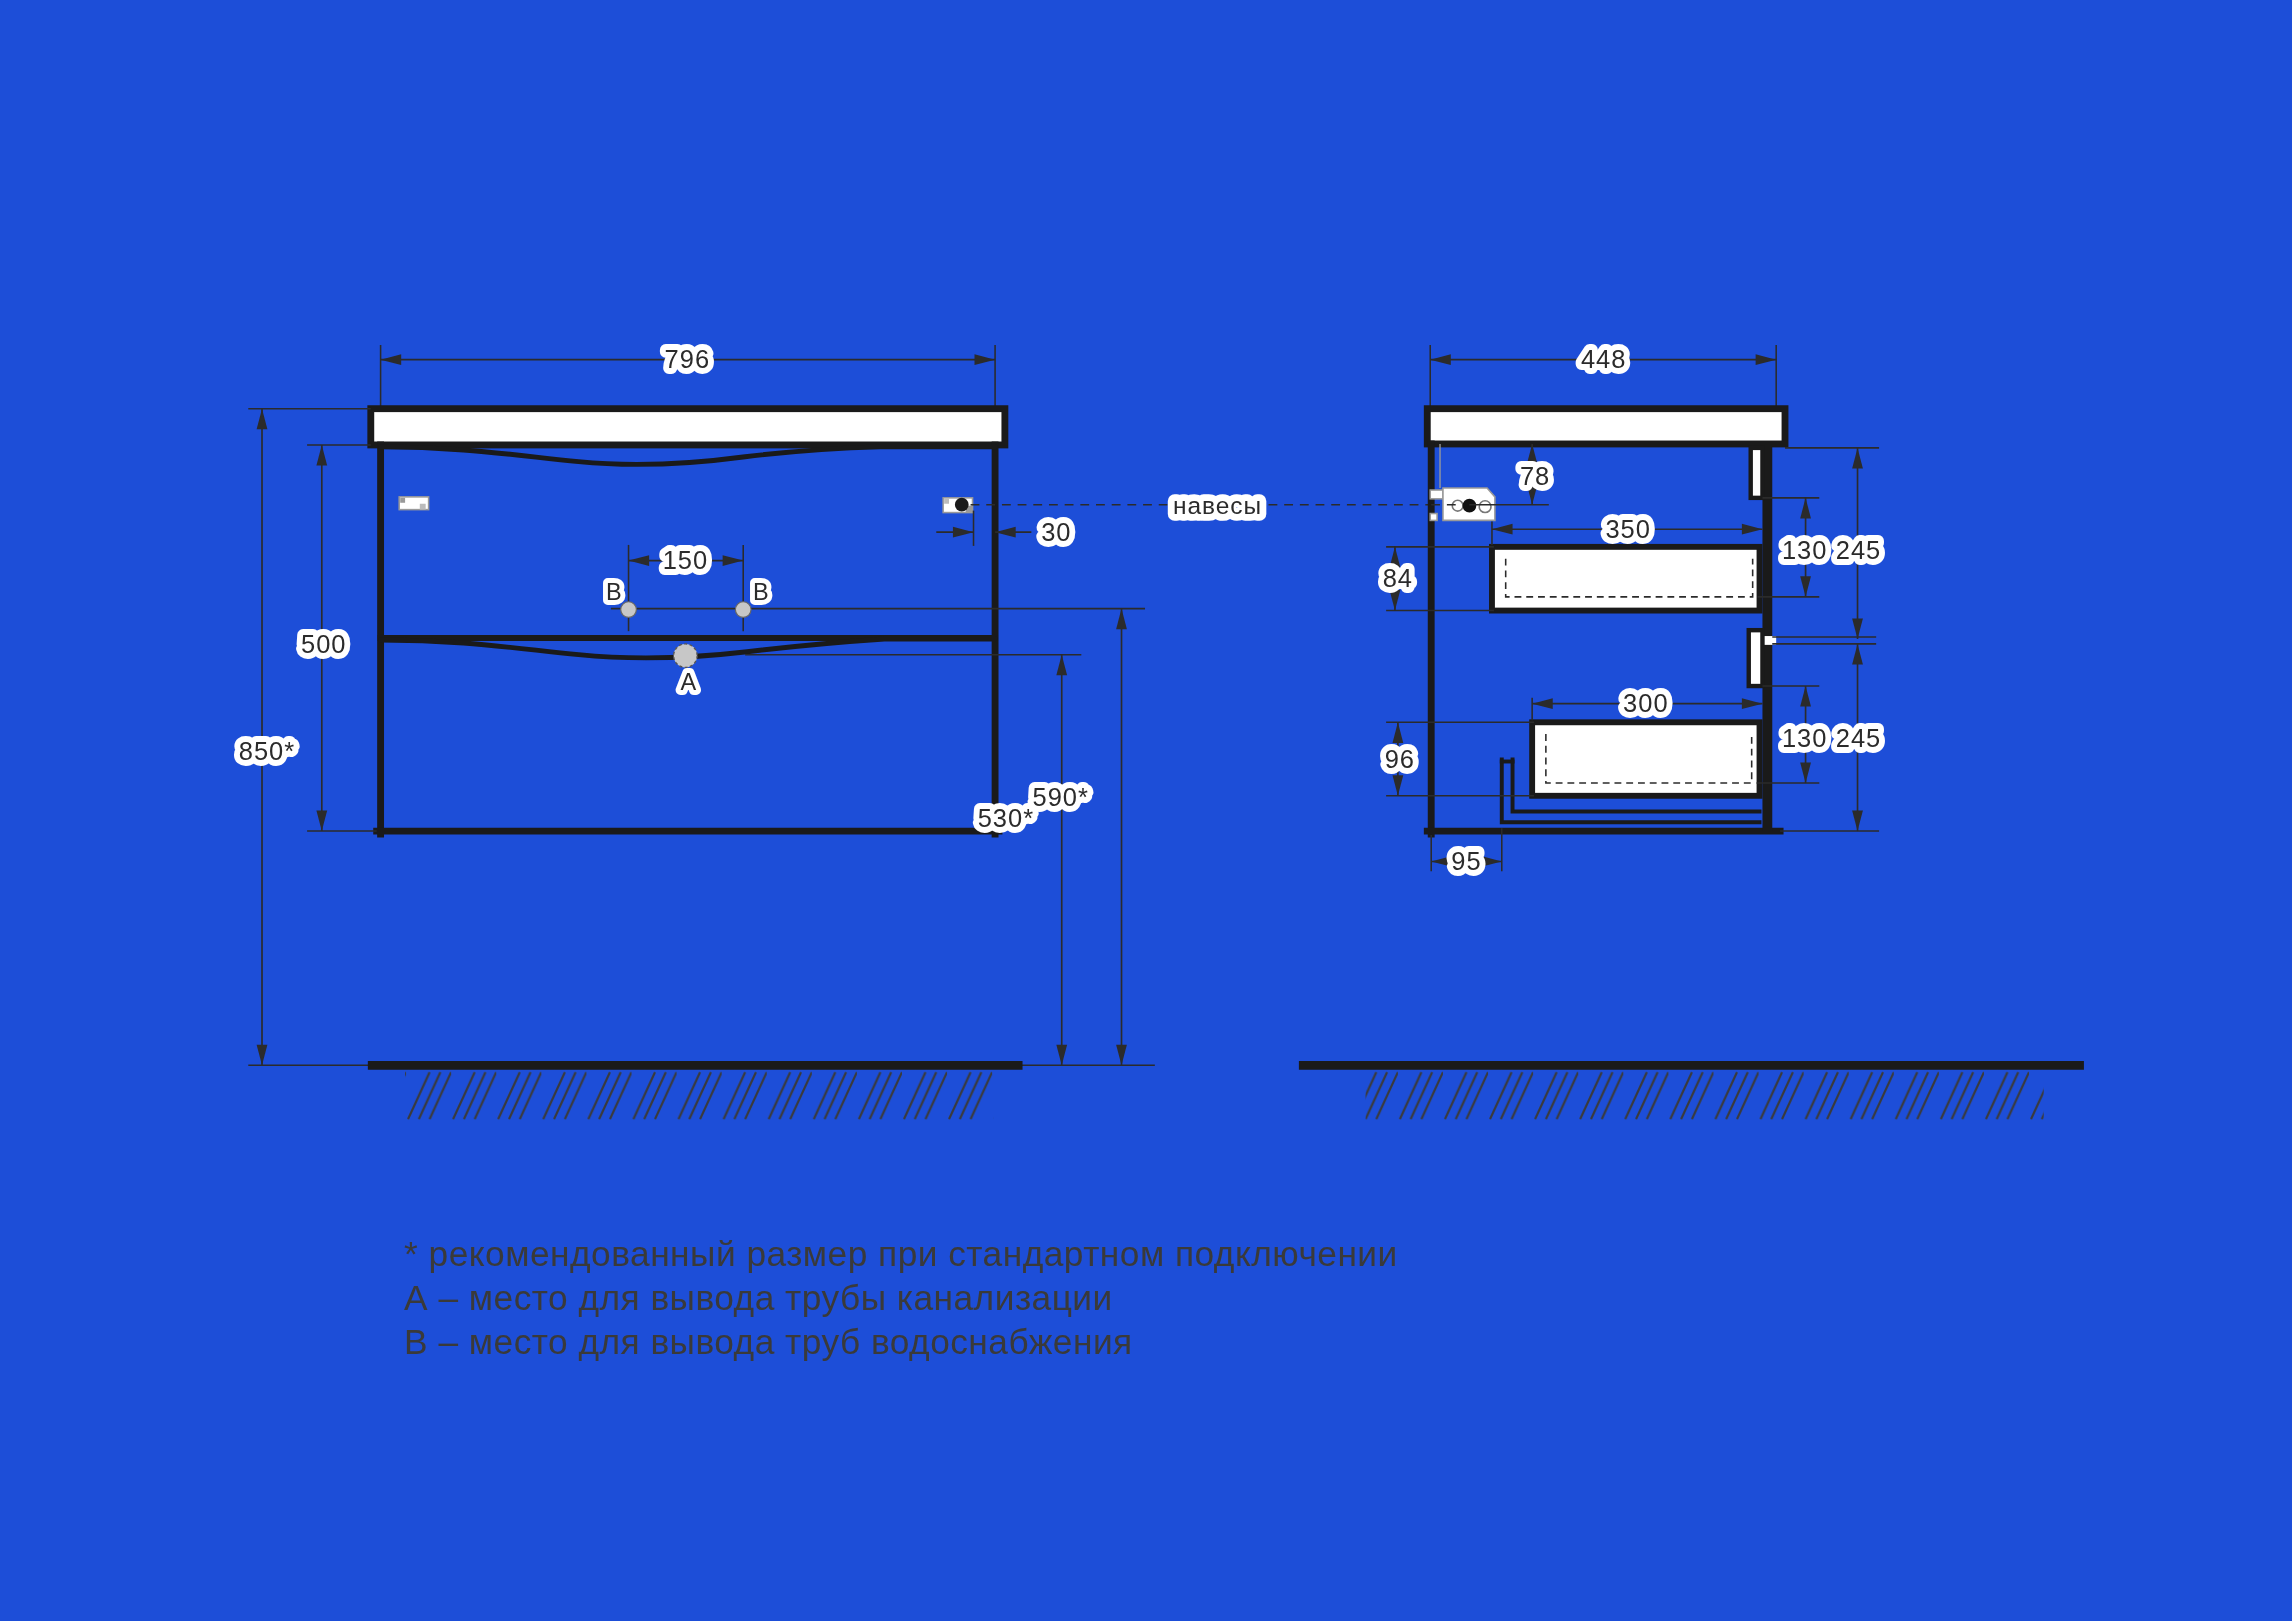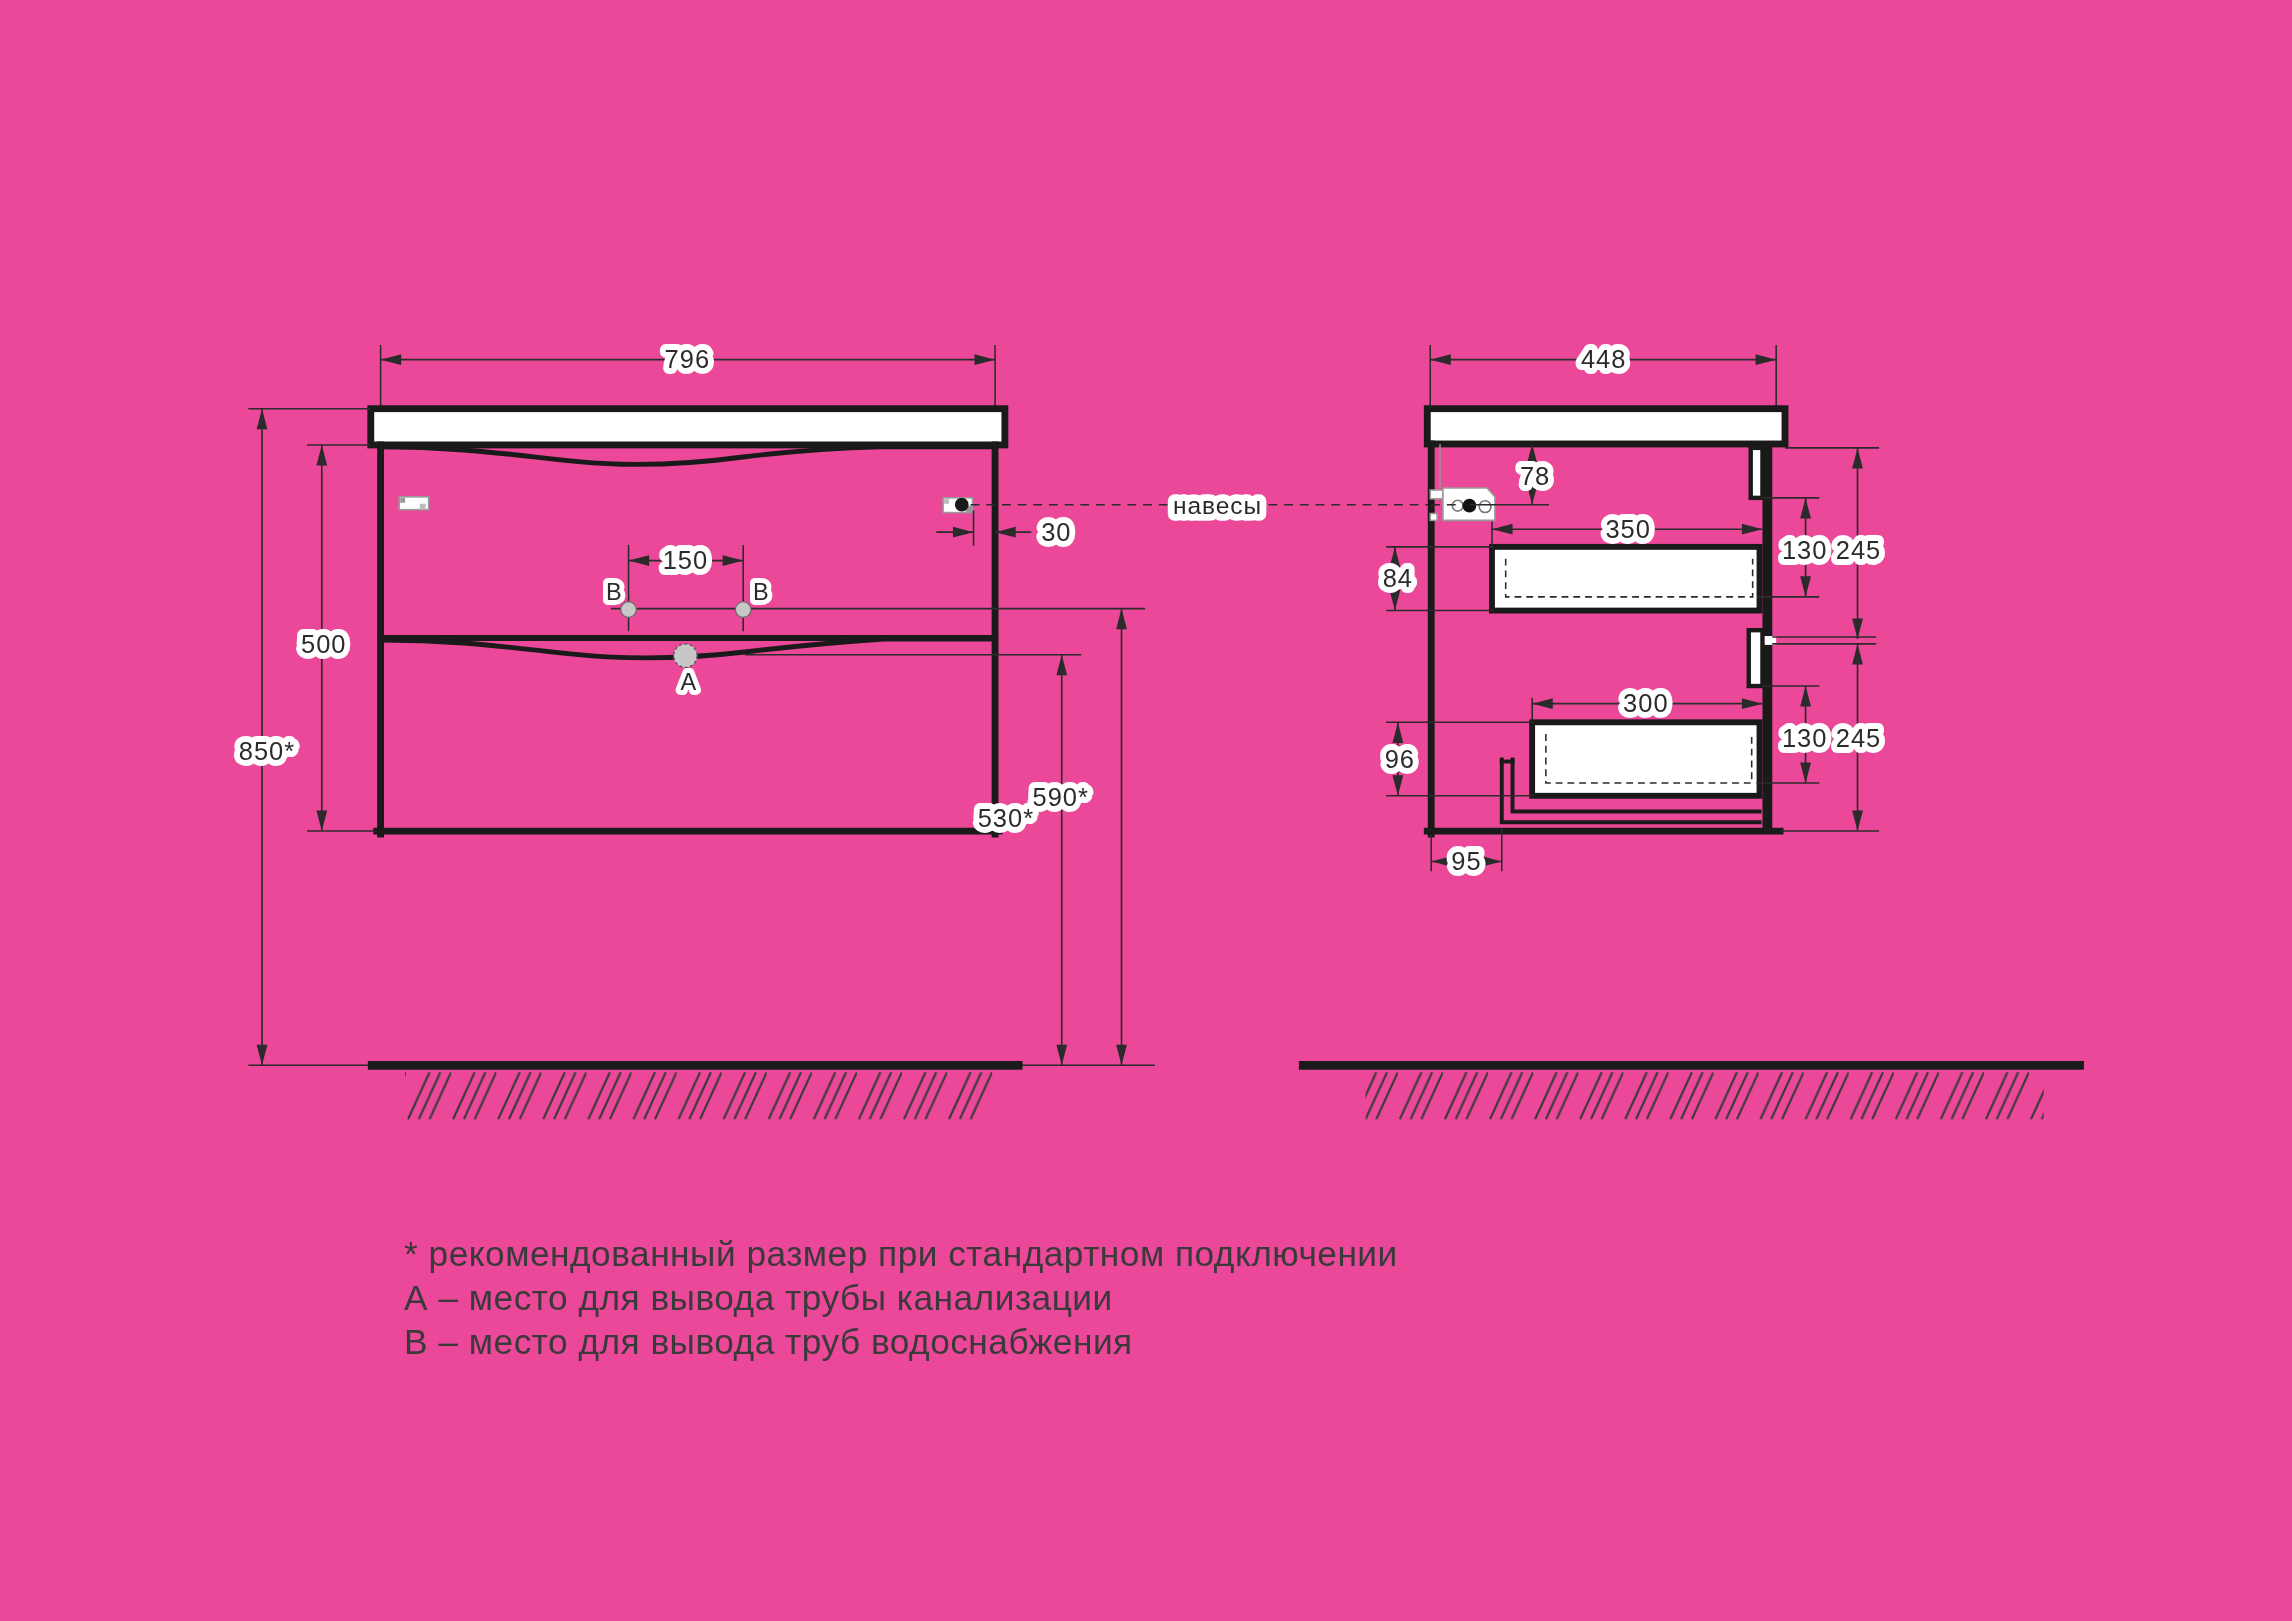--- a/index.html
+++ b/index.html
@@ -1,16 +1,16 @@
 <!DOCTYPE html>
 <html><head>
 <meta charset="utf-8">
 <style>
   html,body{margin:0;padding:0;background:#ffffff;}
-  .stage{width:2293px;height:1621px;position:relative;background:#ec4899;font-family:"Liberation Sans",sans-serif;}
+  .stage{width:2293px;height:1621px;position:relative;background:#1d4ed8;font-family:"Liberation Sans",sans-serif;}
   svg{display:block;}
   .thick{stroke:#1a1a1a;stroke-width:7;fill:none;stroke-linecap:square;}
   .thick9{stroke:#1a1a1a;stroke-width:9;fill:none;stroke-linecap:butt;}
   .thick10{stroke:#1a1a1a;stroke-width:10;fill:none;stroke-linecap:butt;}
   .mid{stroke:#1a1a1a;stroke-width:6;fill:none;stroke-linecap:square;}
   .wave{stroke:#1a1a1a;stroke-width:5;fill:none;stroke-linecap:round;}
   .box{stroke:#1a1a1a;stroke-width:6;fill:#ffffff;}
   .ctop{stroke:#1a1a1a;stroke-width:7;fill:#ffffff;}
   .thin{stroke:#2b2b2b;stroke-width:1.6;fill:none;}
   .dimline{stroke:#2b2b2b;stroke-width:1.7;fill:none;}

